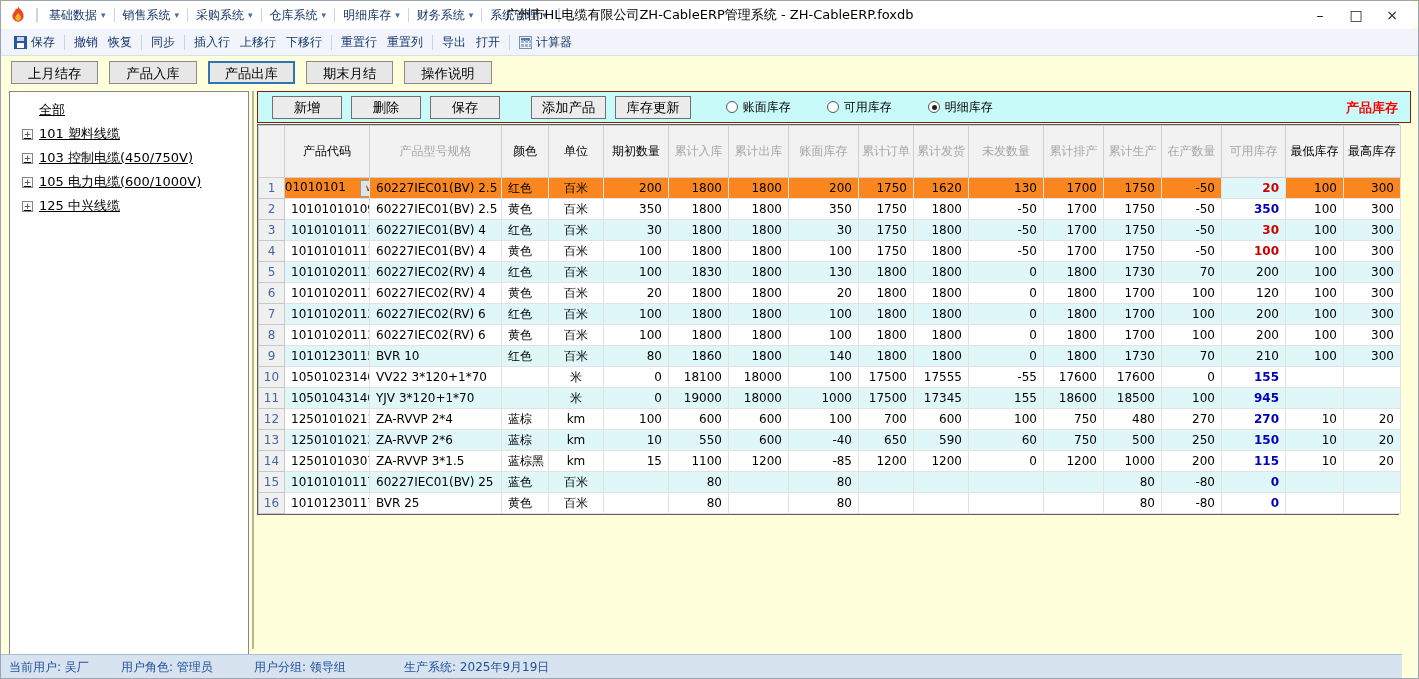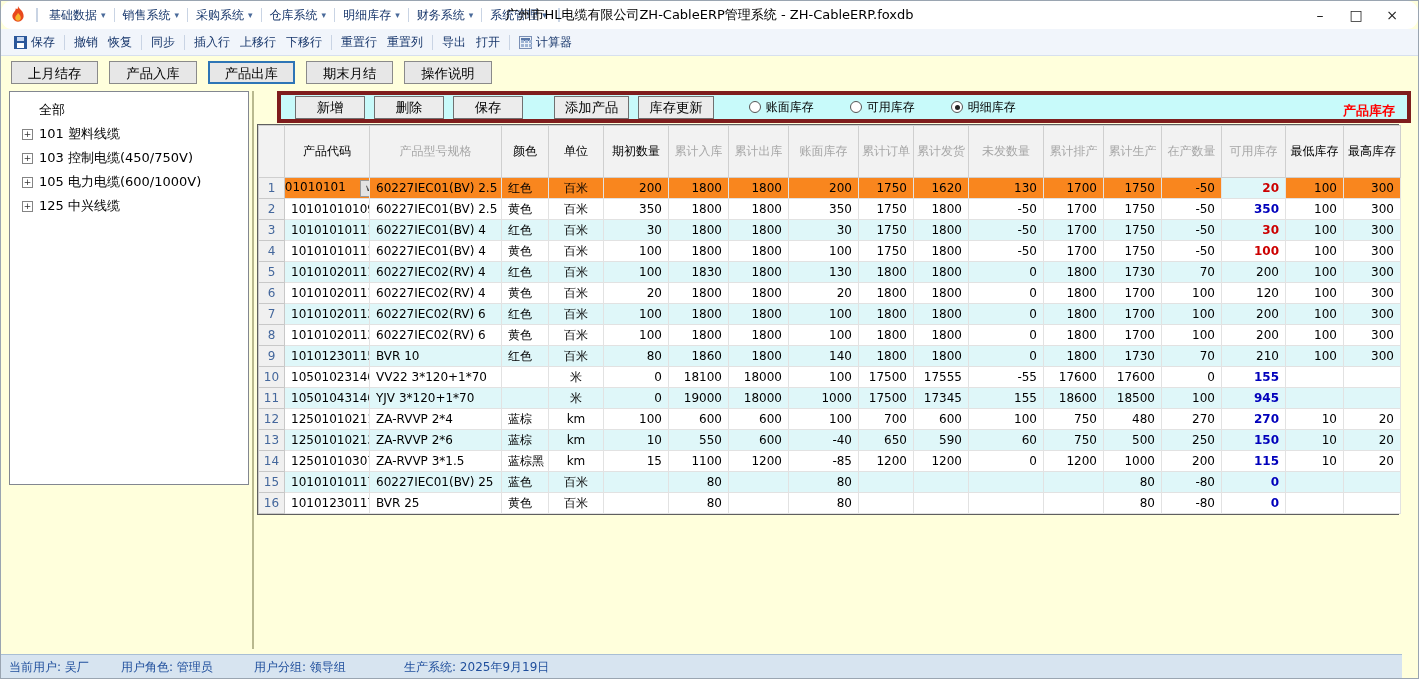--- a/index.html
+++ b/index.html
@@ -48,35 +48,35 @@
   
   .tabbar { height:33px; background:var(--bg-yellow); display:flex; gap:11px; padding:5px 0 0 10px; }
   .tab {
     height:23px; padding:3px 16px; background:#E7E7E7; border:1px solid #8A8A8A;
     color:#000; white-space:nowrap;
   }
   .tab.active { border:2px solid #2E75B6; padding:2px 15px; }
   
   .main { position:relative; height:567px; background:var(--bg-yellow); }
   .tree-panel {
-    position:absolute; left:8px; top:2px; width:240px; height:394px;
+    position:absolute; left:8px; top:2px; width:240px; height:564px;
     background:#FFFFFF; border:1px solid #828790;
-    padding:6px 4px; font-size:13px;
+    padding:6px 4px; font-size:13px;text-decoration:underline;
   }
   .tree-item { display:flex; align-items:center; gap:6px; padding:3px 2px 3px 8px; white-space:nowrap; }
   .expander {
     width:11px; height:11px; border:1px solid #848484; background:#fff;
     font-size:9px; line-height:9px; text-align:center; color:#333; flex:0 0 auto;
   }
   .expander.hidden { visibility:hidden; }
   .panel-divider { position:absolute; left:251px; top:2px; width:2px; height:558px; background:#B9B98F; }
   .right-panel { position:absolute; left:256px; top:0; width:1154px; height:567px; background:var(--bg-yellow); }
   .control-strip {
     position:relative; margin-top:2px; height:32px; background:var(--strip-cyan);
-    border:4px solid #7f1d1d; display:flex; align-items:center; padding-left:14px;margin-left:20px;
+    border:1px solid #7f1d1d; display:flex; align-items:center; padding-left:14px;
   }
   .act-btn {
     min-width:70px; height:23px; padding:2px 10px; margin-right:9px;
     background:#ECECEC; border:1px solid #707070; text-align:center; white-space:nowrap;
   }
   .act-btn.gap { margin-left:22px; }
   .radio-group { display:flex; align-items:center; margin-left:26px; gap:36px; }
   .radio-opt { display:flex; align-items:center; gap:5px; white-space:nowrap; }
   .radio { width:12px; height:12px; border:1px solid #555; border-radius:50%; background:#fff; position:relative; display:inline-block; }
   .radio.checked::after { content:""; position:absolute; left:3px; top:3px; width:5px; height:5px; border-radius:50%; background:#222; }

